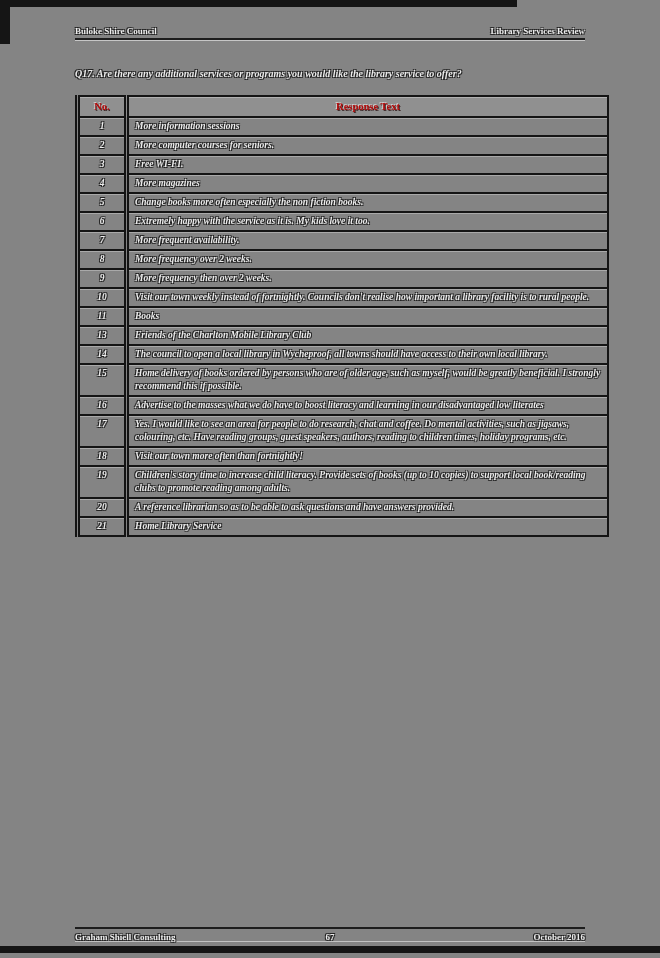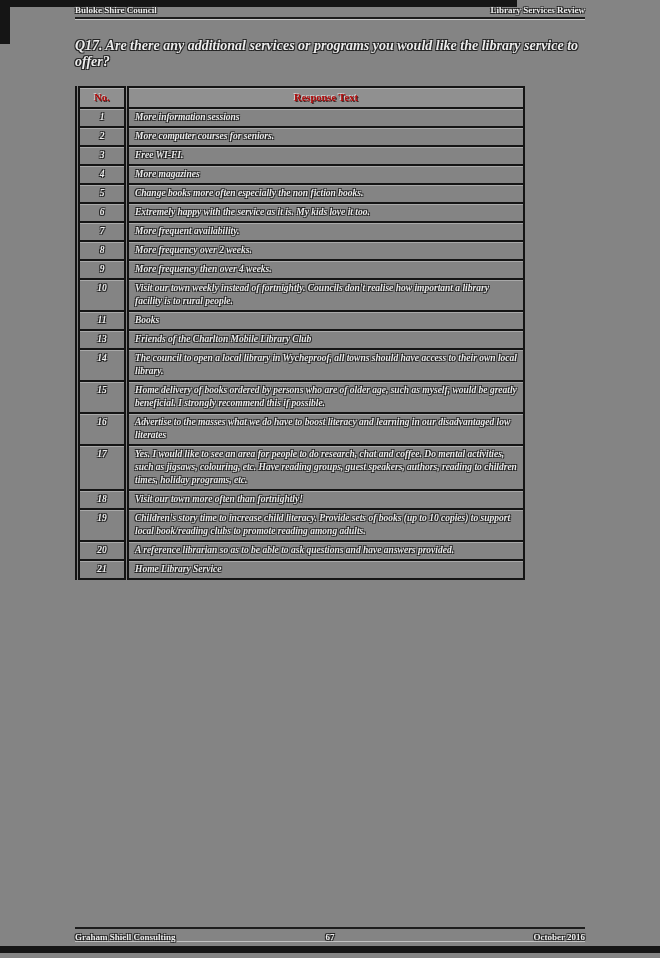--- a/index.html
+++ b/index.html
@@ -20,46 +20,46 @@
   .content { position: absolute; left: 75px; top: 0; width: 510px; }
 
   
   .emboss {
     color: #ededed;
     text-shadow: 1px 1px 0 #242424, -1px -1px 0 #242424,
                  1px -1px 0 #242424, -1px 1px 0 #242424;
   }
 
   .doc-header {
-    padding-top: 5px;
+    padding-top: 26px;
     display: flex; justify-content: space-between; 
     font-size: 9px; font-weight: bold;
     border-bottom: 2px solid #1d1d1d;
     box-shadow: 0 1px 0 rgba(255,255,255,0.55);
     padding-bottom: 2px;
   }
 
   .page-title {
     margin-top: 29px;
     font-family: "Liberation Sans", "DejaVu Sans", sans-serif;
     font-size: 17px; font-weight: bold; letter-spacing: 0.2px;
     color: #7496c5;
     text-shadow: 1px 1px 0 #2a4f8a, -1px -1px 0 #2a4f8a,
                  1px -1px 0 #2a4f8a, -1px 1px 0 #2a4f8a;
   }
 
   .question {
-    margin-top: 19px;
-    font-size: 14px; font-weight: bold; font-style: italic;
+    margin-top: 28px;
+    font-size: 10px; font-weight: bold; font-style: italic;
   }
 
   table.responses {
     margin-top: 16px;
     border-collapse: collapse; table-layout: fixed;
-    width: 450px;
+    width: 534px;
     border: 2px solid #141414;
     border-left: 5px double #141414;
   }
   .responses th, .responses td {
     border: 2px solid #141414;
     box-shadow: inset 0 1px 0 rgba(255,255,255,0.3);
     padding: 2px 6px;
     font-size: 9.5px; line-height: 13px;
     vertical-align: top;
   }
@@ -139,21 +139,21 @@
           <tr>
             <td class="col-no emboss">7</td>
             <td class="col-resp emboss">More frequent availability.</td>
           </tr>
           <tr>
             <td class="col-no emboss">8</td>
             <td class="col-resp emboss">More frequency over 2 weeks.</td>
           </tr>
           <tr>
             <td class="col-no emboss">9</td>
-            <td class="col-resp emboss">More frequency then over 4 weeks.</td>
+            <td class="col-resp emboss">More frequency then over 2 weeks.</td>
           </tr>
           <tr>
             <td class="col-no emboss">10</td>
             <td class="col-resp emboss">Visit our town weekly instead of fortnightly. Councils don't realise how important a library facility is to rural people.</td>
           </tr>
           <tr>
             <td class="col-no emboss">11</td>
             <td class="col-resp emboss">Books</td>
           </tr>
           <tr>

